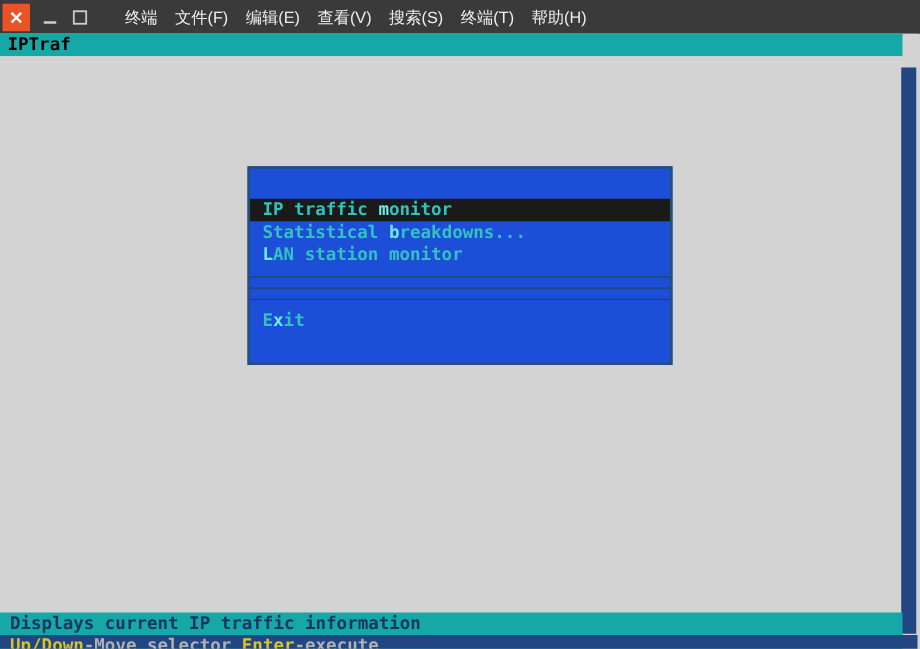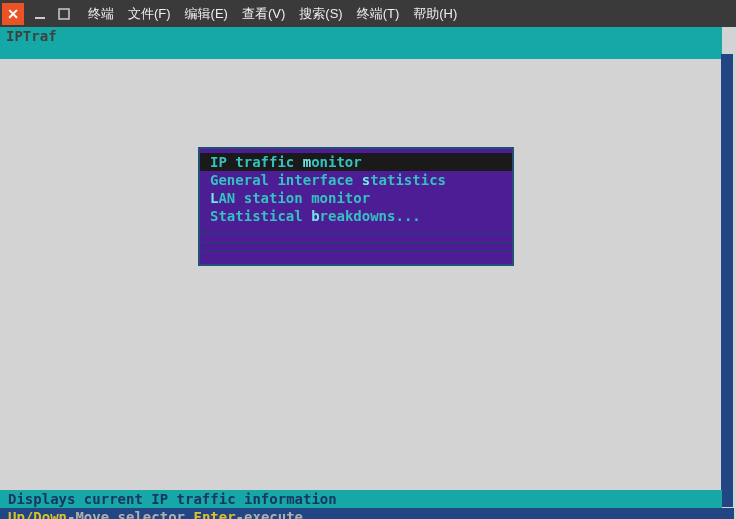--- a/index.html
+++ b/index.html
@@ -37,35 +37,35 @@
       width: 24px;
       height: 27px;
       display: flex;
       align-items: center;
       justify-content: center;
       color: #ccc;
     }
     .win-btn svg { display: block; }
     .menubar {
       display: flex;
-      margin-left: 8px;
+      margin-left: 20px;
       gap: 6px;
     }
     .menubar-item { color: #eee; padding: 3px 4px; }
     
     .terminal {
       position: relative;
       width: 734px;
       height: 491px;
       background: #d3d3d3;
     }
     .term-header {
-      height: 32px;
+      height: 18px;
       background: #16a8a7;
-      color: #404040;
+      color: #000000;
       font-weight: bold;
       padding-left: 6px;
       line-height: 18px;
       width: 722px;
     }
     .term-main {
       position: relative;
       width: 722px;
       height: 418px;
       background: #d3d3d3;
@@ -75,24 +75,24 @@
       right: 1px;
       top: 27px;
       width: 12px;
       height: 453px;
       background: #224683;
     }
     .menu-box {
       position: absolute;
       left: 198px;
       top: 88px;
-      width: 316px;
-      background: #4c1d95;
+      width: 340px;
+      background: #1d4ed8;
       border: 2px solid #244f76;
-      padding: 4px 0;
+      padding: 24px 0;
     }
     .menu-item {
       padding: 0 10px;
       color: #34c2c0;
       font-weight: bold;
       line-height: 18px;
       height: 18px;
       white-space: pre;
     }
     .menu-item.selected {
@@ -154,24 +154,24 @@
     <span class="menubar-item">终端(T)</span>
     <span class="menubar-item">帮助(H)</span>
   </div>
 </div>
 
 <div class="terminal">
   <div class="term-header">IPTraf</div>
   <div class="term-main">
     <div class="menu-box">
       <div class="menu-item selected"><span>IP traffic </span><span class="hotkey">m</span><span>onitor</span></div>
-      <div class="menu-item"><span>General interface </span><span class="hotkey">s</span><span>tatistics</span></div>
+      <div class="menu-item"><span>Statistical </span><span class="hotkey">b</span><span>reakdowns...</span></div>
       <div class="menu-item"><span></span><span class="hotkey">L</span><span>AN station monitor</span></div>
-      <div class="menu-item"><span>Statistical </span><span class="hotkey">b</span><span>reakdowns...</span></div>
       <div class="menu-sep"></div>
       <div class="menu-sep"></div>
       <div class="menu-sep"></div>
+      <div class="menu-item"><span>E</span><span class="hotkey">x</span><span>it</span></div>
     </div>
   </div>
   <div class="scrollbar"></div>
   <div class="status1">Displays current IP traffic information</div>
   <div class="status2"><span class="key-yellow">Up/Down</span><span>-Move selector  </span><span class="key-yellow">Enter</span><span>-execute</span></div>
 </div>
 
 </body></html>

